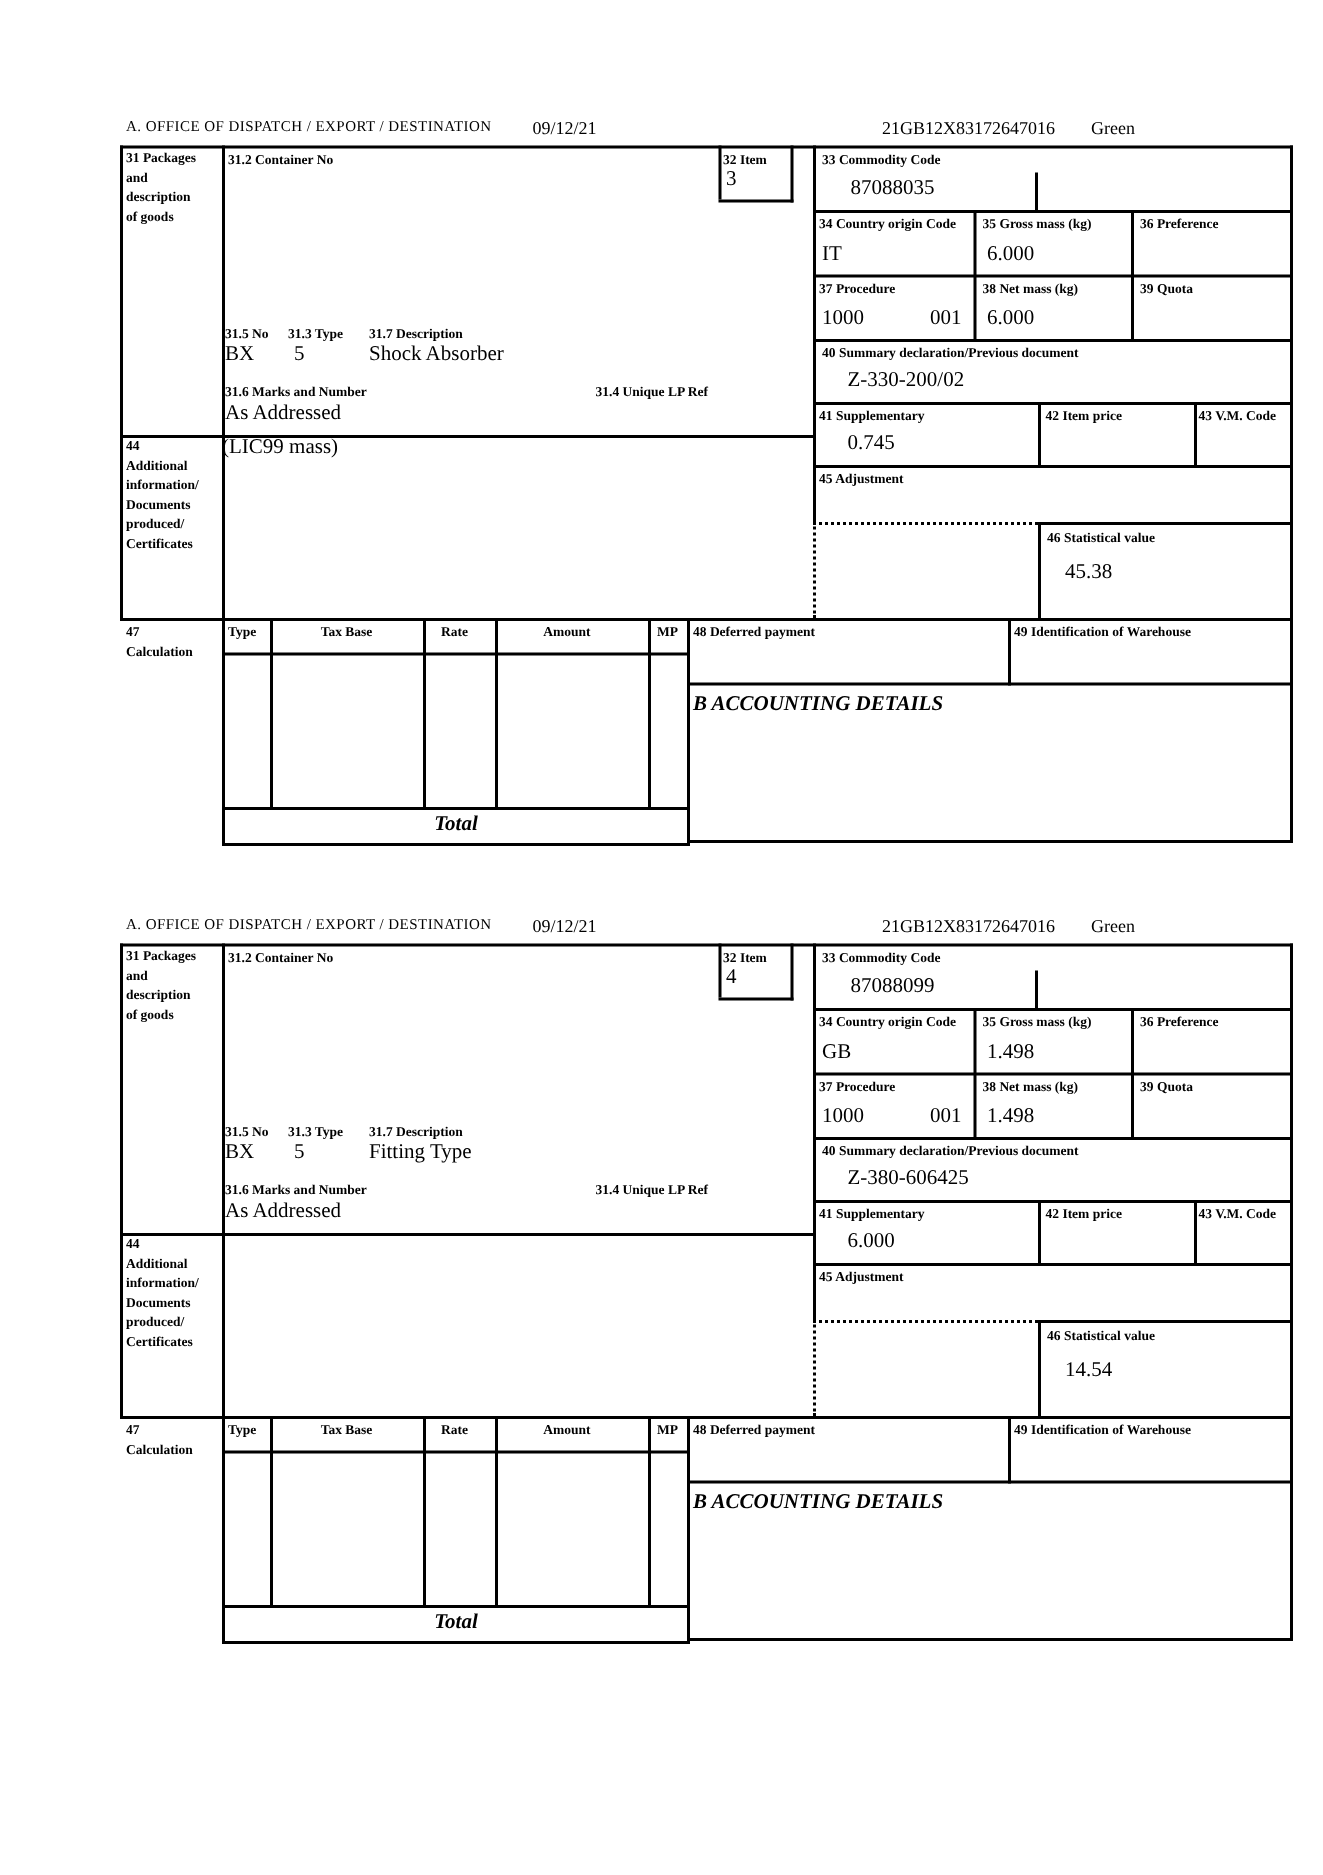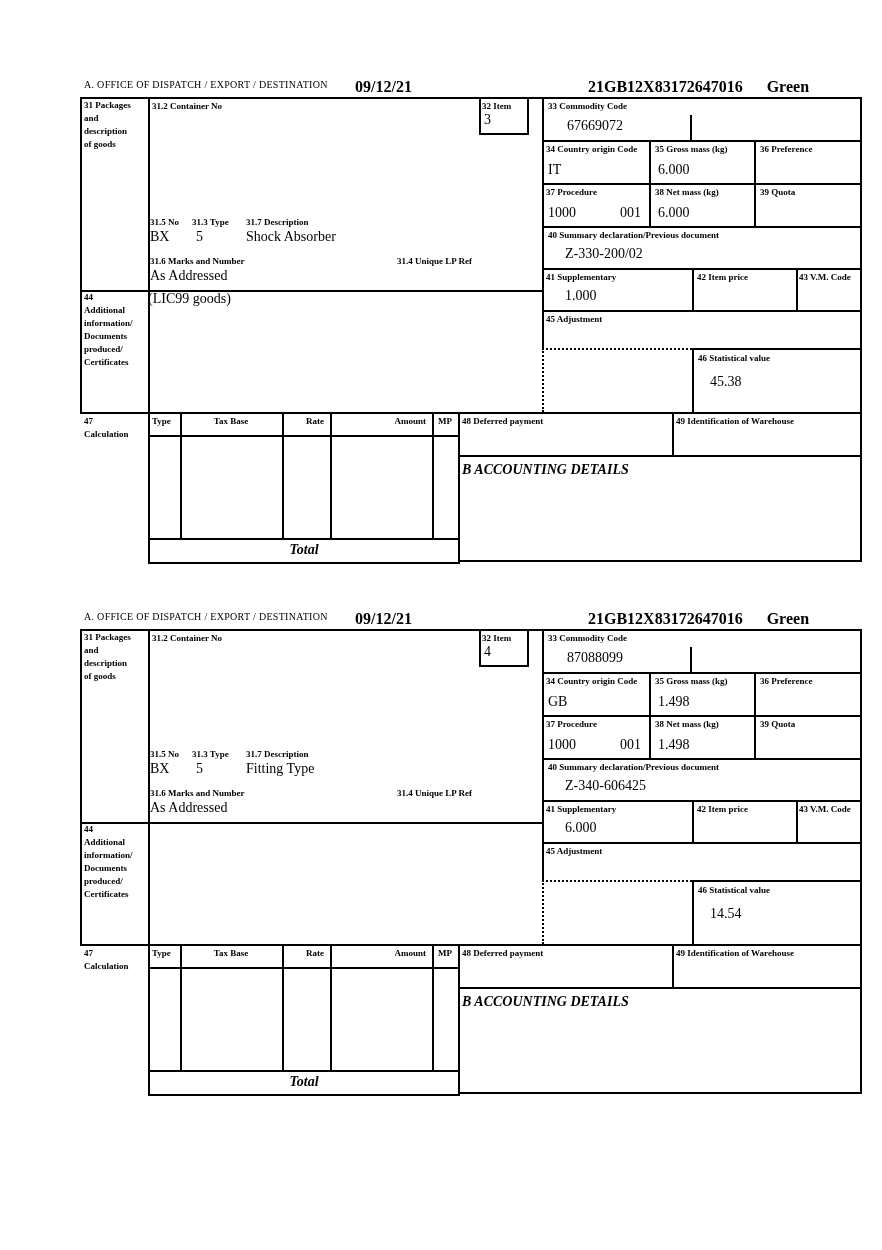--- a/index.html
+++ b/index.html
@@ -2,28 +2,28 @@
 <html><head>
 <meta charset="utf-8">
 <style>
   html,body{margin:0;padding:0;background:#ffffff;}
   #page{position:relative;width:882px;height:1250px;background:#ffffff;overflow:hidden;
         font-family:"Liberation Serif","DejaVu Serif",serif;color:#000;}
   .sheet{position:absolute;left:80px;width:784px;height:500px;}
   .lbl{position:absolute;font-size:9px;font-weight:bold;line-height:11px;white-space:nowrap;}
   .val{position:absolute;font-size:14px;line-height:15px;white-space:nowrap;}
   .hdr-title{position:absolute;font-size:10px;font-weight:normal;white-space:nowrap;letter-spacing:.3px;}
-  .hdr-val{position:absolute;font-size:16px;white-space:nowrap;font-weight:bold;}
+  .hdr-val{position:absolute;font-size:12px;white-space:nowrap;}
   .big{font-size:14px;font-style:italic;}
   .hl{position:absolute;height:2px;background:#000;}
   .hl.dot{height:0;background:none;border-top:2px dotted #000;}
   .vl{position:absolute;width:2px;background:#000;}
   .vl.dot{width:0;background:none;border-left:2px dotted #000;}
   .tc{text-align:center;}
-  .tr{text-align:right;}
+  .tr{text-align:center;}
 </style>
 </head>
 <body>
 
 <div id="page">
   <div class="sheet" style="top: 78px;">
 
     <div class="hdr-title" style="left:4px;top:1px;">A.  OFFICE OF DISPATCH / EXPORT / DESTINATION</div>
     <div class="hdr-val" style="left:275px;top:0px;">09/12/21</div>
     <div class="hdr-val" style="left:508px;top:0px;"><span>21GB12X83172647016</span><span style="margin-left:24px;">Green</span></div>
@@ -68,37 +68,37 @@
     <div class="lbl" style="left:4px;top:22px;">31 Packages</div>
     <div class="lbl" style="left:4px;top:35px;">and</div>
     <div class="lbl" style="left:4px;top:48px;">description</div>
     <div class="lbl" style="left:4px;top:61px;">of goods</div>
 
     <div class="lbl" style="left:72px;top:23px;">31.2 Container No</div>
     <div class="lbl" style="left:402px;top:23px;">32 Item</div>
     <div class="val" style="left:404px;top:34px;">3</div>
 
     <div class="lbl" style="left:468px;top:23px;">33 Commodity Code</div>
-    <div class="val" style="left:487px;top:40px;">67669072</div>
+    <div class="val" style="left:487px;top:40px;">87088035</div>
     <div class="lbl" style="left:466px;top:66px;">34 Country origin Code</div>
     <div class="val" style="left:468px;top:84px;">IT</div>
     <div class="lbl" style="left:575px;top:66px;">35 Gross mass (kg)</div>
     <div class="val" style="left:578px;top:84px;">6.000</div>
     <div class="lbl" style="left:680px;top:66px;">36 Preference</div>
     <div class="lbl" style="left:466px;top:109px;">37 Procedure</div>
     <div class="val" style="left:468px;top:127px;">1000</div>
     <div class="val" style="left:540px;top:127px;">001</div>
     <div class="lbl" style="left:575px;top:109px;">38 Net mass (kg)</div>
     <div class="val" style="left:578px;top:127px;">6.000</div>
     <div class="lbl" style="left:680px;top:109px;">39 Quota</div>
 
     <div class="lbl" style="left:468px;top:152px;">40 Summary declaration/Previous document</div>
     <div class="val" style="left:485px;top:168px;">Z-330-200/02</div>
     <div class="lbl" style="left:466px;top:194px;">41 Supplementary</div>
-    <div class="val" style="left:485px;top:210px;">1.000</div>
+    <div class="val" style="left:485px;top:210px;">0.745</div>
     <div class="lbl" style="left:617px;top:194px;">42 Item price</div>
     <div class="lbl" style="left:719px;top:194px;">43 V.M. Code</div>
 
     <div class="lbl" style="left:466px;top:236px;">45 Adjustment</div>
     <div class="lbl" style="left:618px;top:275px;">46 Statistical value</div>
     <div class="val" style="left:630px;top:296px;">45.38</div>
 
     <div class="lbl" style="left:70px;top:139px;">31.5 No</div>
     <div class="lbl" style="left:112px;top:139px;">31.3 Type</div>
     <div class="lbl" style="left:166px;top:139px;">31.7 Description</div>
@@ -109,21 +109,21 @@
     <div class="lbl" style="left:70px;top:178px;">31.6 Marks and Number</div>
     <div class="lbl" style="left:317px;top:178px;">31.4 Unique LP Ref</div>
     <div class="val" style="left:70px;top:190px;">As Addressed</div>
 
     <div class="lbl" style="left:4px;top:214px;">44</div>
     <div class="lbl" style="left:4px;top:227px;">Additional</div>
     <div class="lbl" style="left:4px;top:240px;">information/</div>
     <div class="lbl" style="left:4px;top:253px;">Documents</div>
     <div class="lbl" style="left:4px;top:266px;">produced/</div>
     <div class="lbl" style="left:4px;top:279px;">Certificates</div>
-    <div class="val" style="left:68px;top:213px;">(LIC99 goods)</div>
+    <div class="val" style="left:68px;top:213px;">(LIC99 mass)</div>
 
     <div class="lbl" style="left:4px;top:338px;">47</div>
     <div class="lbl" style="left:4px;top:351px;">Calculation</div>
     <div class="lbl" style="left:72px;top:338px;">Type</div>
     <div class="lbl tc" style="left:100px;top:338px;width:102px;">Tax Base</div>
     <div class="lbl tr" style="left:202px;top:338px;width:42px;">Rate</div>
     <div class="lbl tr" style="left:250px;top:338px;width:96px;">Amount</div>
     <div class="lbl tc" style="left:352px;top:338px;width:26px;">MP</div>
     <div class="lbl big tc" style="left:68px;top:466px;width:312px;">Total</div>
 
@@ -192,21 +192,21 @@
     <div class="val" style="left:578px;top:84px;">1.498</div>
     <div class="lbl" style="left:680px;top:66px;">36 Preference</div>
     <div class="lbl" style="left:466px;top:109px;">37 Procedure</div>
     <div class="val" style="left:468px;top:127px;">1000</div>
     <div class="val" style="left:540px;top:127px;">001</div>
     <div class="lbl" style="left:575px;top:109px;">38 Net mass (kg)</div>
     <div class="val" style="left:578px;top:127px;">1.498</div>
     <div class="lbl" style="left:680px;top:109px;">39 Quota</div>
 
     <div class="lbl" style="left:468px;top:152px;">40 Summary declaration/Previous document</div>
-    <div class="val" style="left:485px;top:168px;">Z-340-606425</div>
+    <div class="val" style="left:485px;top:168px;">Z-380-606425</div>
     <div class="lbl" style="left:466px;top:194px;">41 Supplementary</div>
     <div class="val" style="left:485px;top:210px;">6.000</div>
     <div class="lbl" style="left:617px;top:194px;">42 Item price</div>
     <div class="lbl" style="left:719px;top:194px;">43 V.M. Code</div>
 
     <div class="lbl" style="left:466px;top:236px;">45 Adjustment</div>
     <div class="lbl" style="left:618px;top:275px;">46 Statistical value</div>
     <div class="val" style="left:630px;top:296px;">14.54</div>
 
     <div class="lbl" style="left:70px;top:139px;">31.5 No</div>

